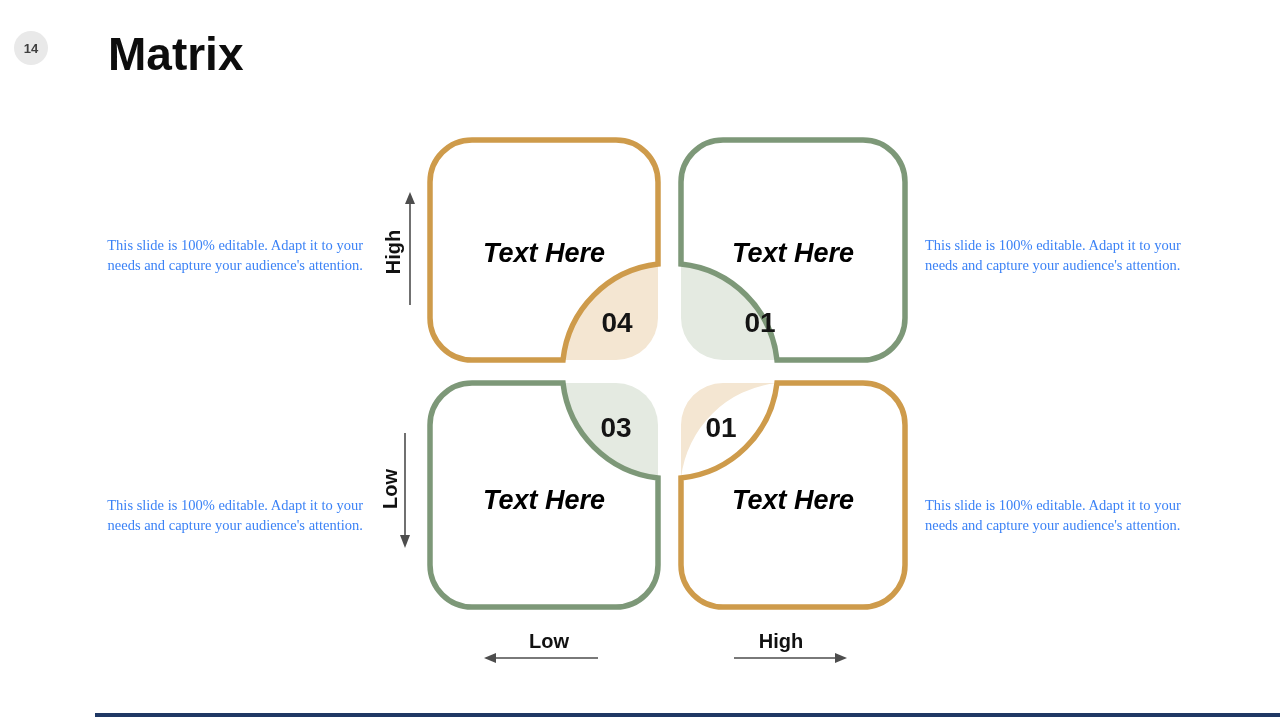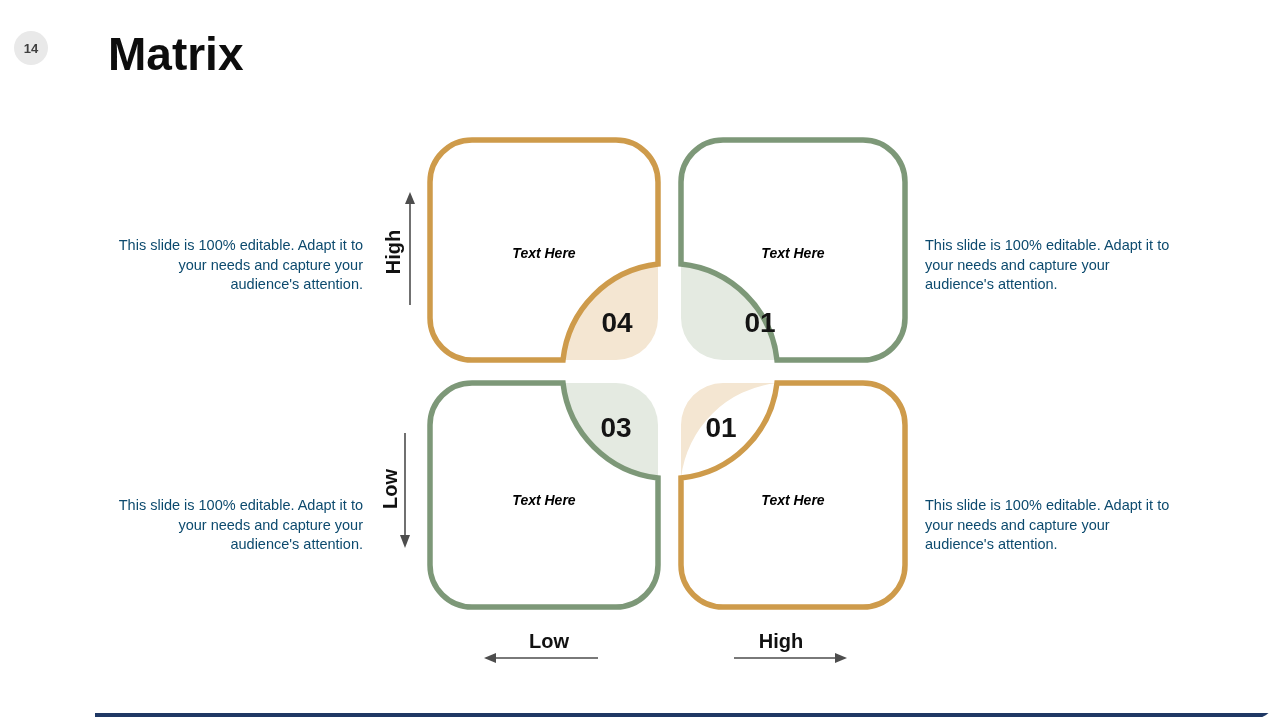--- a/index.html
+++ b/index.html
@@ -1,47 +1,47 @@
 <!DOCTYPE html>
 <html><head>
 <meta charset="utf-8">
 <style>
   html,body{margin:0;padding:0;background:#fff;}
   .slide{
     position:relative;width:1280px;height:720px;background:#ffffff;
-    font-family:"Liberation Sans","DejaVu Sans",sans-serif;overflow:hidden;border-radius:31px;
+    font-family:"Liberation Sans","DejaVu Sans",sans-serif;overflow:hidden;
   }
   .page-badge{
     position:absolute;left:14px;top:31px;width:34px;height:34px;border-radius:50%;
     background:#e9e9e9;display:flex;align-items:center;justify-content:center;
     font-size:13px;font-weight:700;color:#3f3f3f;
   }
   .title{
     position:absolute;left:103px;top:22px;margin:5px;
     font-size:46px;font-weight:700;color:#0d0d0d;letter-spacing:0;
   }
   .diagram-svg{position:absolute;left:0;top:0;width:1280px;height:720px;}
   .qlabel{
     position:absolute;transform:translate(-50%,-50%);white-space:nowrap;
-    font-size:14px;font-weight:700;font-style:italic;color:#000;
+    font-size:27px;font-weight:700;font-style:italic;color:#000;
   }
   .qnumber{
     position:absolute;transform:translate(-50%,-50%);white-space:nowrap;
     font-size:28px;font-weight:700;color:#141414;
   }
   .axis-label-h{
     position:absolute;transform:translate(-50%,-50%);white-space:nowrap;
     font-size:20px;font-weight:700;color:#111;
   }
   .axis-label-v{
     position:absolute;transform:translate(-50%,-50%) rotate(-90deg);white-space:nowrap;
     font-size:20px;font-weight:700;color:#111;
   }
   .caption{
-    position:absolute;width:256px;font-size:14.5px;line-height:19.5px;color:#0c4a6e;
+    position:absolute;width:256px;font-size:14.5px;line-height:19.5px;color:#3b82f6;font-family:Liberation Serif, serif;
   }
   .caption.align-right{text-align:right;}
   .caption.align-left{text-align:left;}
   .footer-line{
     position:absolute;left:95px;top:713px;width:1185px;height:4px;background:#1f3864;
   }
 </style>
 </head>
 <body>
 

